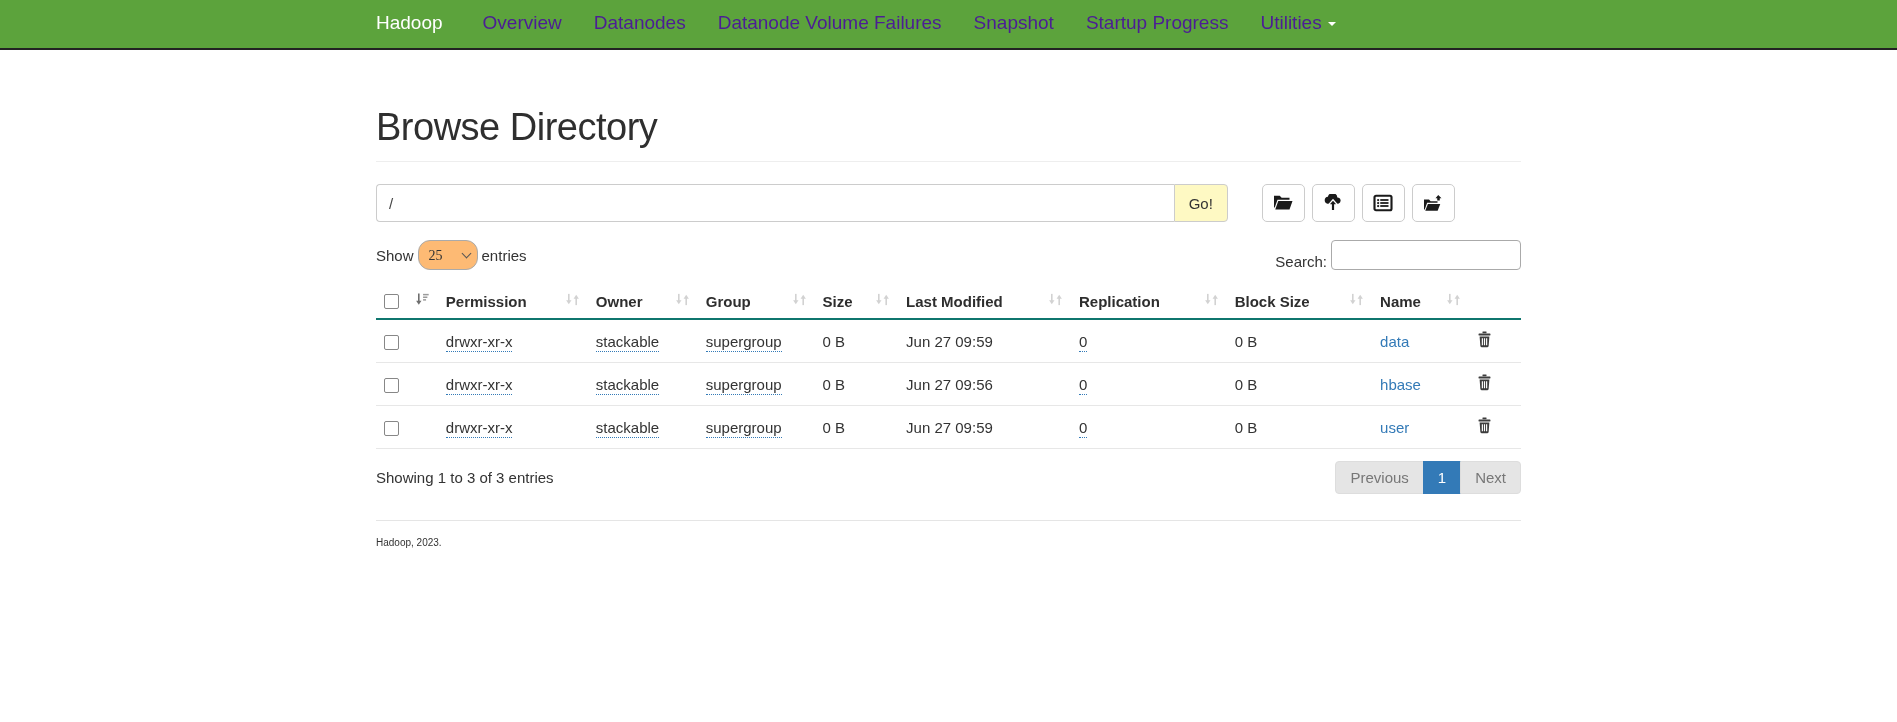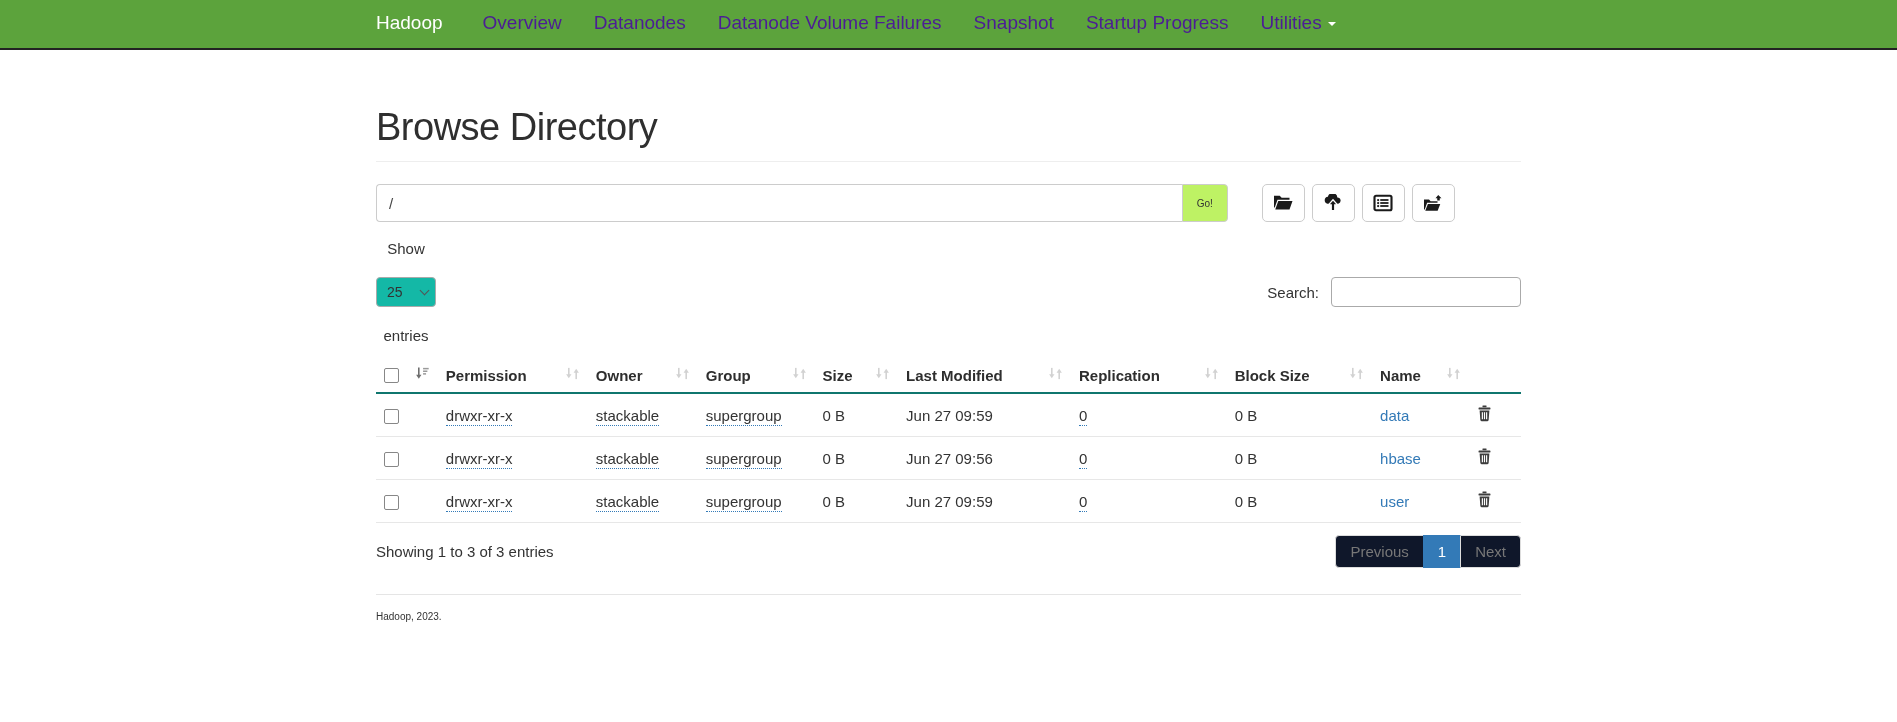--- a/index.html
+++ b/index.html
@@ -46,48 +46,48 @@
   
   .path-row { display: flex; align-items: flex-start; margin-top: 22px; }
   .input-group { display: flex; width: 74.4%; }
   .path-input {
     flex: 1; height: 38px; padding: 6px 12px;
     border: 1px solid #ccc; border-right: none;
     border-radius: 4px 0 0 4px; font-size: 15px; color: #444;
     font-family: "Liberation Sans", sans-serif; outline: none;
   }
   .go-btn {
-    height: 38px; padding: 6px 14px; font-size: 10px; color: #333;
-    background: #bef264; border: 1px solid #ccc; border-radius: 0 4px 4px 0;
+    height: 38px; padding: 6px 14px; font-size: 15px; color: #333;
+    background: #fef9c3; border: 1px solid #ccc; border-radius: 0 4px 4px 0;
     cursor: pointer; font-family: "Liberation Sans", sans-serif; text-align: center;
   }
   .icon-toolbar { display: flex; gap: 7px; margin-left: 34px; }
   .tool-btn {
     width: 43px; height: 38px; background: #fff;
     border: 1px solid #ccc; border-radius: 5px;
     display: flex; align-items: center; justify-content: center; cursor: pointer;
   }
   .tool-btn svg { display: block; }
 
   
   .controls-row { display: flex; justify-content: space-between; align-items: center; margin-top: 18px; }
-  .show-entries { display: flex; align-items: center; gap: 20px; color: #333; flex-direction: column; }
+  .show-entries { display: flex; align-items: center; gap: 4px; color: #333; }
   .select-wrap { position: relative; display: inline-block; }
   .length-select {
     appearance: none; -webkit-appearance: none;
     width: 60px; height: 30px; padding: 3px 22px 3px 10px;
-    border: 1px solid #aaa; border-radius: 4px; background: #14b8a6;
-    font-size: 14px; color: #333; font-family: Liberation Sans, sans-serif; cursor: pointer;
+    border: 1px solid #aaa; border-radius: 12px; background: #fdba74;
+    font-size: 14px; color: #333; font-family: Liberation Serif, serif; cursor: pointer;
   }
   .select-chevron {
     position: absolute; right: 8px; top: 10px; width: 7px; height: 7px;
     border-right: 1.5px solid #555; border-bottom: 1.5px solid #555;
     transform: rotate(45deg); pointer-events: none;
   }
-  .search-box { display: flex; align-items: center; gap: 12px; }
+  .search-box { display: flex; align-items: flex-end; gap: 4px; }
   .search-input {
     width: 190px; height: 30px; padding: 4px 8px;
     border: 1px solid #aaa; border-radius: 4px; font-size: 14px;
     font-family: "Liberation Sans", sans-serif; outline: none;
   }
 
   
   table.dir-table { width: 100%; border-collapse: collapse; margin-top: 14px; table-layout: fixed; }
   .dir-table th {
     text-align: left; font-weight: 700; color: #2e2e2e;
@@ -109,21 +109,21 @@
     background: #fff; cursor: pointer; display: inline-block; vertical-align: middle;
   }
   .trash-btn { background: none; border: none; cursor: pointer; padding: 0; line-height: 0; }
 
   
   .table-footer { display: flex; justify-content: space-between; align-items: center; margin-top: 12px; }
   .info-text { color: #333; font-size: 15px; }
   .pagination { display: flex; list-style: none; }
   .pagination a {
     display: block; padding: 7px 14px; font-size: 15px;
-    border: 1px solid #ddd; background: #0f172a; color: #777;
+    border: 1px solid #ddd; background: #e5e5e5; color: #777;
     text-decoration: none; cursor: pointer; margin-left: -1px;
   }
   .pagination li:first-child a { border-radius: 4px 0 0 4px; margin-left: 0; }
   .pagination li:last-child a { border-radius: 0 4px 4px 0; }
   .pagination li.active a { background: #337ab7; border-color: #337ab7; color: #fff; }
 
   hr.footer-rule { border: none; border-top: 1px solid #e5e5e5; margin-top: 26px; }
   .site-footer { margin-top: 16px; color: #333; font-size: 10px; padding-bottom: 60px; }
 </style>
 </head>

